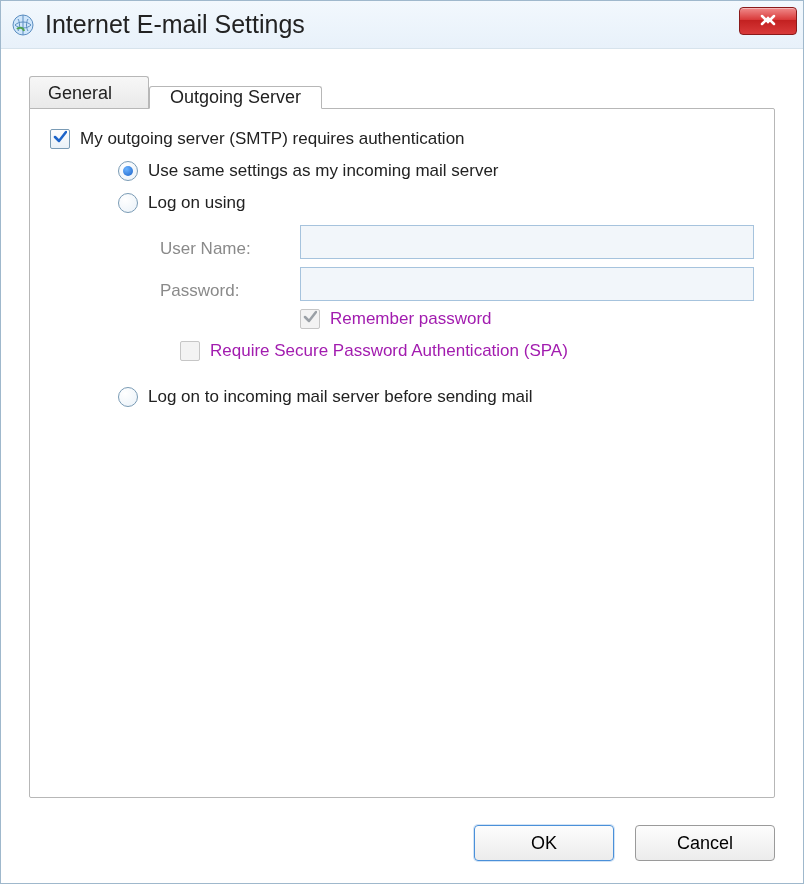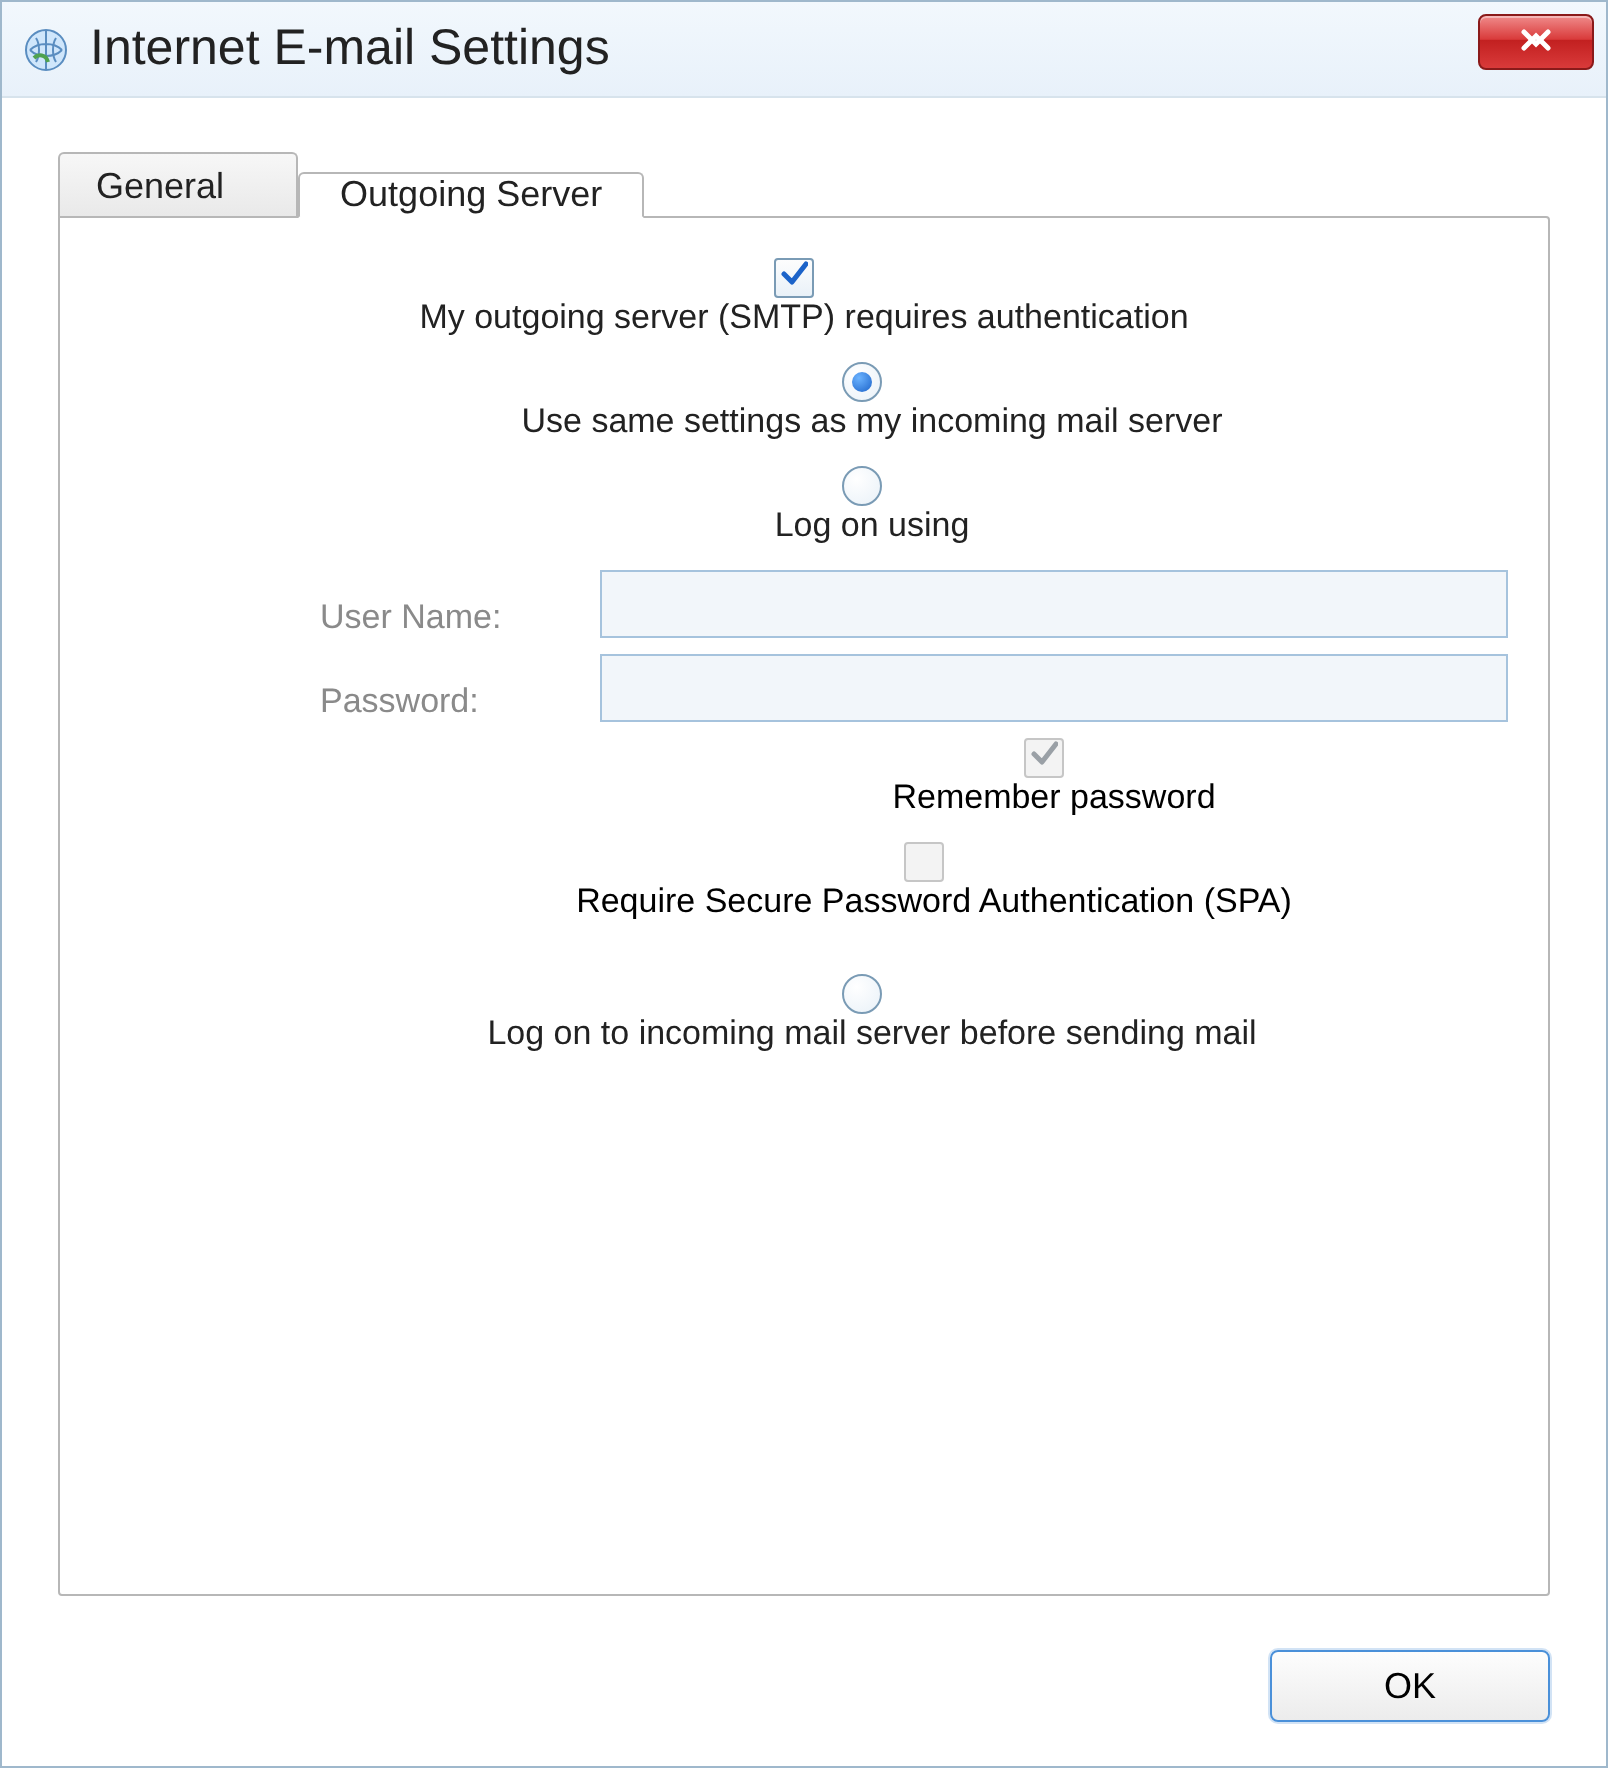--- a/index.html
+++ b/index.html
@@ -74,39 +74,39 @@
 }
 .tab-panel {
   border: 1px solid #b7b7b7;
   border-radius: 0 2px 2px 2px;
   background: #fff;
   padding: 20px 20px;
   height: 690px;
   position: relative;
   top: -1px;
 }
-.row { display: flex; align-items: center; margin-bottom: 12px; flex-direction: column; }
+.row { display: flex; align-items: center; margin-bottom: 12px; }
 .checkbox, .radio {
   width: 20px; height: 20px; flex: 0 0 20px;
   border: 1px solid #7a9bb5;
   background: #fff;
   margin-right: 10px;
   display: flex; align-items: center; justify-content: center;
   cursor: pointer;
 }
 .checkbox { border-radius: 2px; background: linear-gradient(to bottom,#fdfdfd,#e9f1f8);}
 .checkbox.disabled { border-color: #c6c6c6; background:#f3f3f3; cursor: default;}
 .checkbox .tick { width: 14px; height: 14px; }
 .radio { border-radius: 50%; background: radial-gradient(circle at 35% 30%, #fff, #e9f1f8);}
 .radio .dot {
   width: 10px; height: 10px; border-radius:50%;
   background: radial-gradient(circle at 35% 30%, #6bb3ff, #1c63c9);
 }
 .label { color: #222; }
-.label.disabled { color: #000000; }
+.label.disabled { color: #a21caf; }
 .indent-1 { margin-left: 32px; padding-left: 36px; }
 .indent-3 { margin-left: 110px; }
 .fieldrow { display:flex; align-items:flex-end; margin-bottom:8px;}
 .fieldlabel { color:#8a8a8a; width: 140px; text-align:left; }
 .textfield {
   flex: 1;
   height: 34px;
   border: 1px solid #a6c3dd;
   background: #f2f6fa;
   padding: 0 6px;
@@ -211,14 +211,15 @@
       <div class="row indent-1" style="margin-top:26px">
         <span class="radio"></span>
         <span class="label">Log on to incoming mail server before sending mail</span>
       </div>
 
     </div>
   </div>
 
   <div class="bottom-buttons">
     <button class="btn primary">OK</button>
+    <button class="btn">Cancel</button>
   </div>
 </div>
 
 </body></html>

